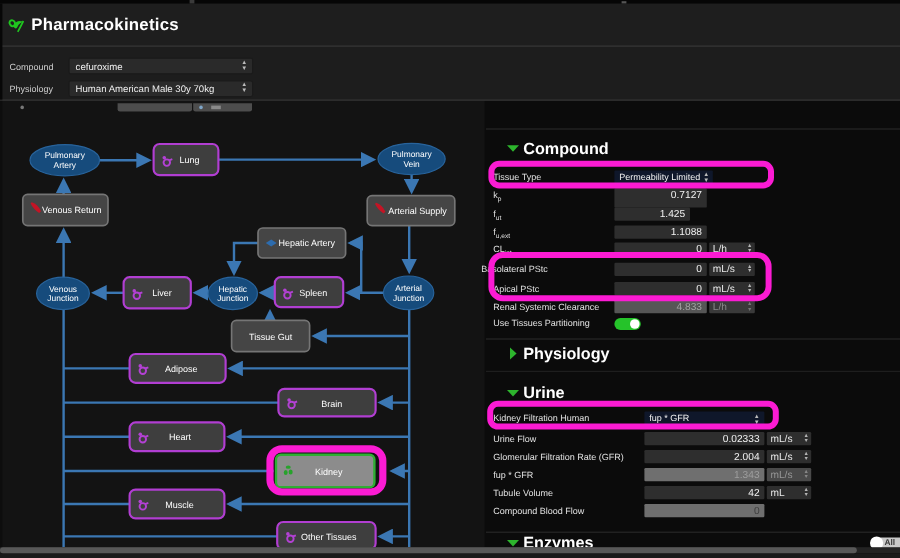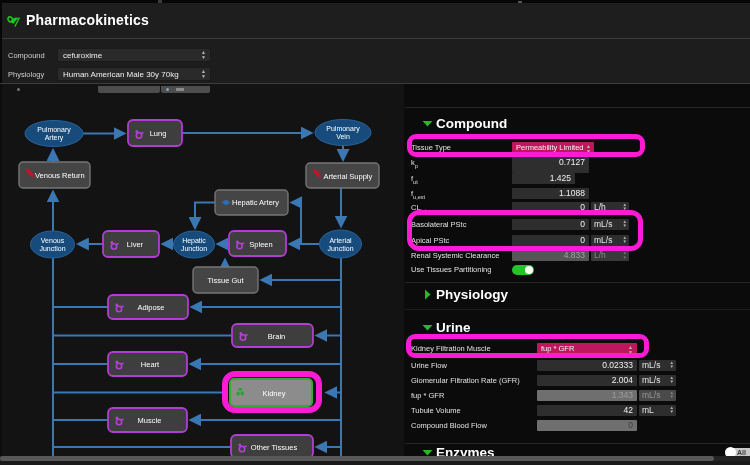--- a/index.html
+++ b/index.html
@@ -16,21 +16,21 @@
   
   #diagram-bg{left:0;top:84px;width:404px;height:381px;background:#131313;}
   #panel-bg{left:404px;top:84px;width:346px;height:381px;background:#0b0b0b;}
   
   .minibar{top:86px;height:7px;background:#4d4d4d;border-radius:0 0 2px 2px;}
   
   .seche{color:#fff;font-weight:bold;font-size:13.5px;}
   .rowlabel{color:#e2e2e2;font-size:7.5px;white-space:nowrap;}
   .ibox{background:#2e2e2e;color:#f2f2f2;font-size:8.5px;text-align:right;box-sizing:border-box;padding:0 4px;border-radius:1px;}
   .ubox{background:#2e2e2e;color:#e8e8e8;font-size:8.5px;box-sizing:border-box;padding:0 3px;border-radius:1px;}
-  .sbox{background:#be185d;color:#f2f2f2;font-size:7.5px;box-sizing:border-box;padding:0 4px;border-radius:1px;white-space:nowrap;overflow:hidden;}
+  .sbox{background:#0f172a;color:#f2f2f2;font-size:7.5px;box-sizing:border-box;padding:0 4px;border-radius:1px;white-space:nowrap;overflow:hidden;}
   .spin{position:absolute;right:2px;top:1px;color:#b5b5b5;font-size:4.5px;line-height:4.5px;text-align:center;}
   .hline{background:#272727;height:1px;}
   
   .pink{border:5px solid #fb1bd3;border-radius:9px;box-sizing:border-box;z-index:60;}
   
   #sbtrack{left:0;top:456px;width:750px;height:5px;background:#232323;z-index:70;}
   #sbthumb{left:0;top:456px;width:714px;height:5px;background:#585858;border-radius:3px;z-index:71;}
   #bottomband{left:0;top:461px;width:750px;height:4px;background:#1a1a1a;z-index:70;}
 </style>
 </head>
@@ -217,21 +217,21 @@
 <div class="abs sbox" style="left:512px;top:141.5px;width:82px;height:12px;line-height:12px;">Permeability Limited<span class="updn" style="right:3px;top:2px;">▲<br>▼</span></div>
 <div class="abs rowlabel" style="left:411px;top:158px;">k<sub style="font-size:5.5px;">p</sub></div>
 <div class="abs ibox" style="left:512px;top:157px;width:77px;height:16px;line-height:11px;">0.7127</div>
 <div class="abs rowlabel" style="left:411px;top:173.5px;">f<sub style="font-size:5.5px;">ut</sub></div>
 <div class="abs ibox" style="left:512px;top:172.5px;width:63px;height:11px;line-height:11px;">1.425</div>
 <div class="abs rowlabel" style="left:411px;top:188.5px;">f<sub style="font-size:5.5px;">u,ext</sub></div>
 <div class="abs ibox" style="left:512px;top:187.5px;width:77px;height:11px;line-height:11px;">1.1088</div>
 <div class="abs rowlabel" style="left:411px;top:202.5px;">CL<sub style="font-size:5.5px;">int</sub></div>
 <div class="abs ibox" style="left:512px;top:201.5px;width:77px;height:11px;line-height:11px;">0</div>
 <div class="abs ubox" style="left:591px;top:201.5px;width:38px;height:11px;line-height:11px;">L/h<span class="spin">▲<br>▼</span></div>
-<div class="abs rowlabel" style="left:411px;top:219.5px;">Basolateral PStc</div>
+<div class="abs rowlabel" style="left:401px;top:219.5px;">Basolateral PStc</div>
 <div class="abs ibox" style="left:512px;top:218.5px;width:77px;height:11px;line-height:11px;">0</div>
 <div class="abs ubox" style="left:591px;top:218.5px;width:38px;height:11px;line-height:11px;">mL/s<span class="spin">▲<br>▼</span></div>
 <div class="abs rowlabel" style="left:411px;top:235.5px;">Apical PStc</div>
 <div class="abs ibox" style="left:512px;top:234.5px;width:77px;height:11px;line-height:11px;">0</div>
 <div class="abs ubox" style="left:591px;top:234.5px;width:38px;height:11px;line-height:11px;">mL/s<span class="spin">▲<br>▼</span></div>
 <div class="abs rowlabel" style="left:411px;top:251px;">Renal Systemic Clearance</div>
 <div class="abs ibox" style="left:512px;top:250px;width:77px;height:11px;line-height:11px;background:#565656;color:#a3a3a3;">4.833</div>
 <div class="abs ubox" style="left:591px;top:250px;width:38px;height:11px;line-height:11px;background:#3a3a3a;color:#8a8a8a;">L/h<span class="spin" style="color:#777;">▲<br>▼</span></div>
 <div class="abs rowlabel" style="left:411px;top:265px;">Use Tissues Partitioning</div>
 <div class="abs" style="left:512px;top:264.5px;width:22px;height:10px;border-radius:5px;background:#25c32a;"></div>
@@ -240,21 +240,21 @@
 <svg class="abs" style="left:424px;top:289px;" width="7" height="11">
     <path d="M1,0.5 L6.5,5.5 L1,10.5 Z" fill="#2db52d"></path>
   </svg>
 <div class="abs seche" style="left:436px;top:287px;">Physiology</div>
 
 <svg class="abs" style="left:422px;top:324px;" width="11" height="7">
     <path d="M0.5,1 L10.5,1 L5.5,6.5 Z" fill="#2db52d"></path>
   </svg>
 <div class="abs seche" style="left:436px;top:320px;">Urine</div>
 
-<div class="abs rowlabel" style="left:411px;top:343.5px;">Kidney Filtration Muscle</div>
+<div class="abs rowlabel" style="left:411px;top:343.5px;">Kidney Filtration Human</div>
 <div class="abs sbox" style="left:537px;top:342.5px;width:100px;height:12px;line-height:12px;">fup * GFR<span class="updn" style="right:4px;top:2px;">▲<br>▼</span></div>
 <div class="abs rowlabel" style="left:411px;top:360.5px;">Urine Flow</div>
 <div class="abs ibox" style="left:537px;top:359.5px;width:100px;height:11px;line-height:11px;">0.02333</div>
 <div class="abs ubox" style="left:639px;top:359.5px;width:37px;height:11px;line-height:11px;">mL/s<span class="spin">▲<br>▼</span></div>
 <div class="abs rowlabel" style="left:411px;top:375.5px;">Glomerular Filtration Rate (GFR)</div>
 <div class="abs ibox" style="left:537px;top:374.5px;width:100px;height:11px;line-height:11px;">2.004</div>
 <div class="abs ubox" style="left:639px;top:374.5px;width:37px;height:11px;line-height:11px;">mL/s<span class="spin">▲<br>▼</span></div>
 <div class="abs rowlabel" style="left:411px;top:390.5px;">fup * GFR</div>
 <div class="abs ibox" style="left:537px;top:389.5px;width:100px;height:11px;line-height:11px;background:#6f6f6f;color:#9e9e9e;">1.343</div>
 <div class="abs ubox" style="left:639px;top:389.5px;width:37px;height:11px;line-height:11px;background:#4a4a4a;color:#979797;">mL/s<span class="spin" style="color:#888;">▲<br>▼</span></div>

